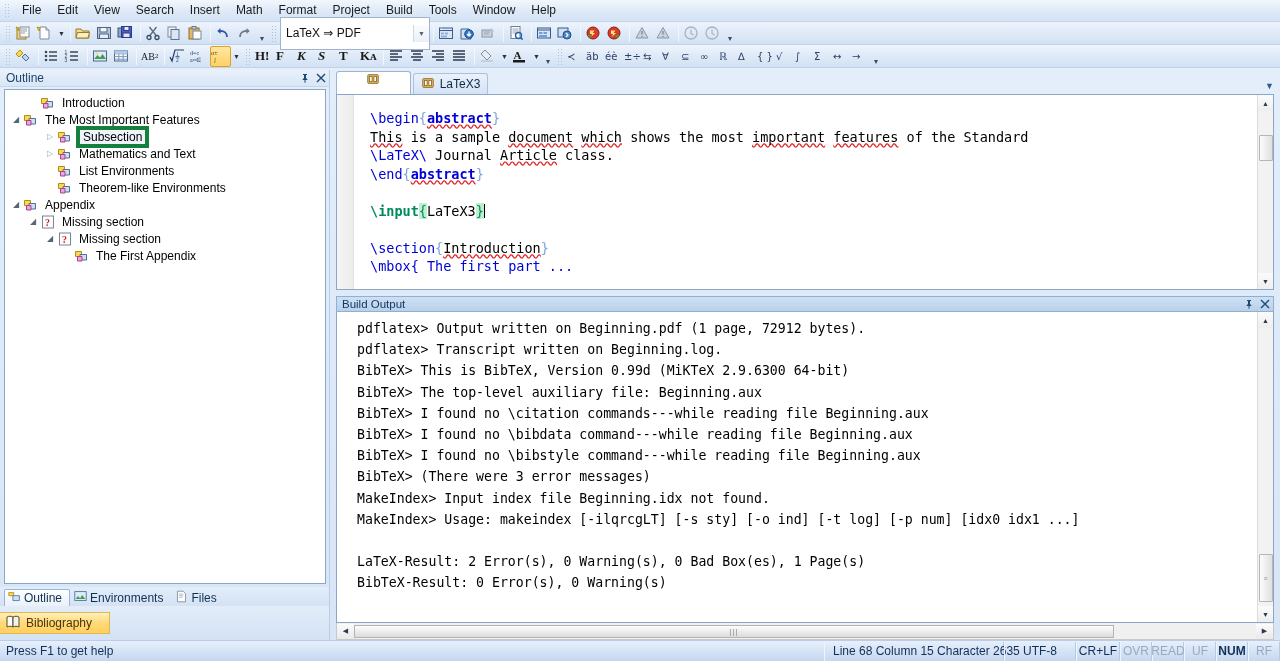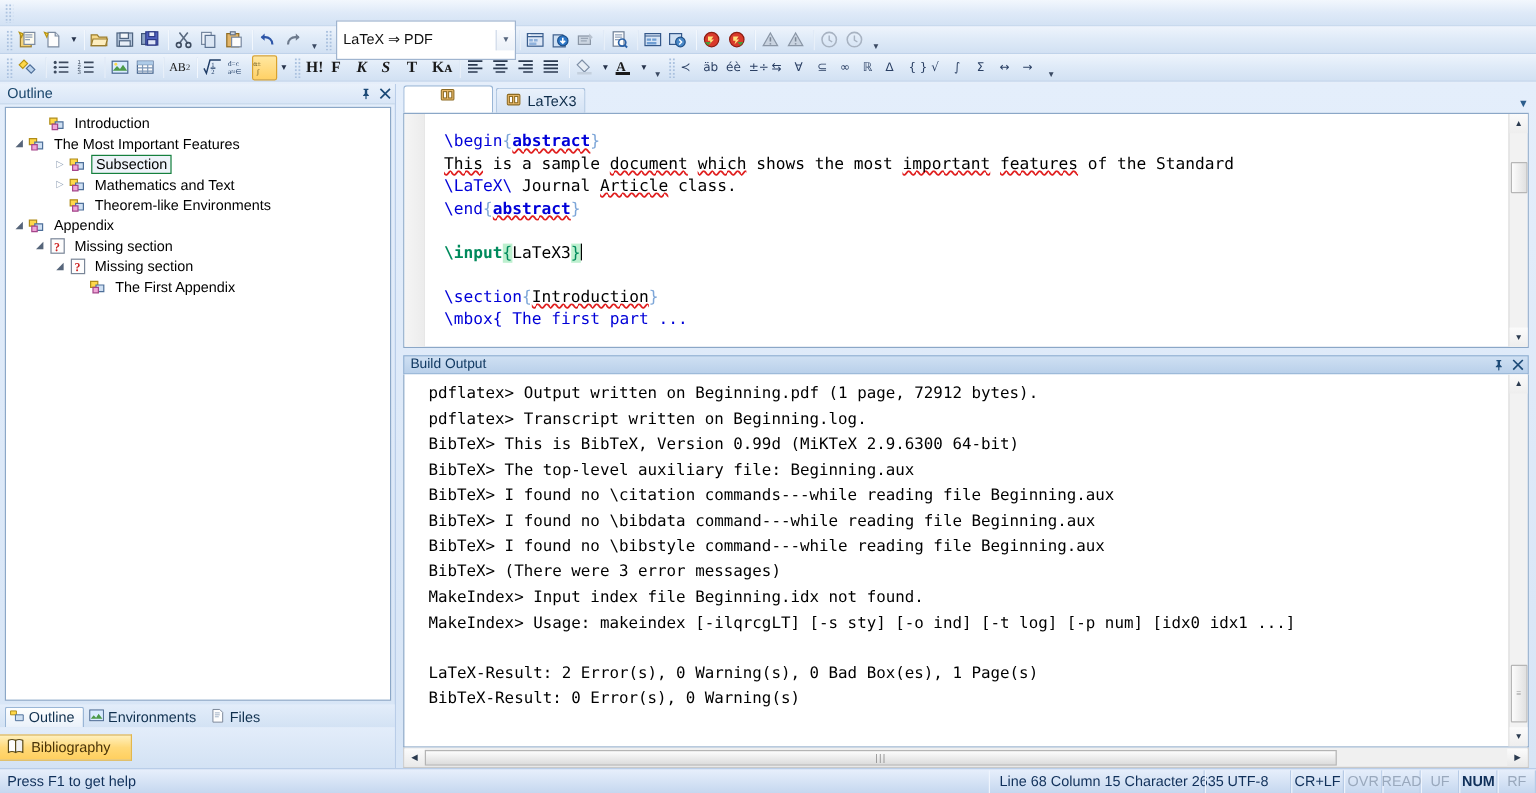--- a/index.html
+++ b/index.html
@@ -153,21 +153,21 @@
   }
   .tw {
     width: 14px; height: 16px; flex: none;
     display: flex; align-items: center; justify-content: center;
     font-size: 8px; color: #5b6b80;
   }
   .tree-icon { width: 16px; height: 16px; flex: none; margin-right: 4px; }
   .tree-label { padding: 0 2px; }
   .tree-row.sel .tree-label {
     background: #eef3f9;
-    border: 1px solid #15803d;
+    border: 4px solid #15803d;
     padding: 0 3px;
     margin: 0 -1px;
   }
 
   
   .left-tabs {
     height: 19px;
     display: flex; align-items: flex-end;
     padding-left: 4px;
     background: linear-gradient(to bottom,#e3edfa,#d3e2f4);
@@ -381,20 +381,34 @@
   }
   .sb-flag.on { color: #10305a; font-weight: bold; }
 </style>
 </head>
 <body>
 
 <div id="app">
 
   <div class="menubar">
     <div class="menu-grip"></div>
+    <div id="menu-items" style="display:flex;">
+        <div class="menu-item">File</div>
+        <div class="menu-item">Edit</div>
+        <div class="menu-item">View</div>
+        <div class="menu-item">Search</div>
+        <div class="menu-item">Insert</div>
+        <div class="menu-item">Math</div>
+        <div class="menu-item">Format</div>
+        <div class="menu-item">Project</div>
+        <div class="menu-item">Build</div>
+        <div class="menu-item">Tools</div>
+        <div class="menu-item">Window</div>
+        <div class="menu-item">Help</div>
+      </div>
   </div>
 
   <div class="toolbar-row">
     <div class="tb-grip"></div>
 
     <div class="tb-btn">
       <svg class="ic" viewBox="0 0 16 16">
           <rect x="2" y="4" width="9" height="10" fill="#f3d27a" stroke="#9b7d2e"></rect>
           <rect x="5" y="2" width="9" height="10" fill="#fdfbf0" stroke="#7c8ba0"></rect>
           <path d="M6 4h6M6 6h6M6 8h4" stroke="#8fa0b5" stroke-width="1"></path>
@@ -766,20 +780,29 @@
               </svg></span>
             <span class="tree-label">Mathematics and Text</span>
           </div>
           <div class="tree-row" style="padding-left: 38px;">
             <span class="tw"></span>
             <span class="tree-icon"><svg width="16" height="16" viewBox="0 0 16 16">
                 <path d="M1.5 3.5h6v5h-6z" fill="#ffd84a" stroke="#b08c18"></path>
                 <path d="M6 6.5h6.5v5.5H6z" fill="#cfe0f3" stroke="#4e6f99"></path>
                 <path d="M3.5 8.5h4.5v4.5H3.5z" fill="#f0a6d8" stroke="#a4458a"></path>
               </svg></span>
+            <span class="tree-label">List Environments</span>
+          </div>
+          <div class="tree-row" style="padding-left: 38px;">
+            <span class="tw"></span>
+            <span class="tree-icon"><svg width="16" height="16" viewBox="0 0 16 16">
+                <path d="M1.5 3.5h6v5h-6z" fill="#ffd84a" stroke="#b08c18"></path>
+                <path d="M6 6.5h6.5v5.5H6z" fill="#cfe0f3" stroke="#4e6f99"></path>
+                <path d="M3.5 8.5h4.5v4.5H3.5z" fill="#f0a6d8" stroke="#a4458a"></path>
+              </svg></span>
             <span class="tree-label">Theorem-like Environments</span>
           </div>
           <div class="tree-row" style="padding-left: 4px;">
             <span class="tw" style="color: rgb(86, 101, 122);">◢</span>
             <span class="tree-icon"><svg width="16" height="16" viewBox="0 0 16 16">
                 <path d="M1.5 3.5h6v5h-6z" fill="#ffd84a" stroke="#b08c18"></path>
                 <path d="M6 6.5h6.5v5.5H6z" fill="#cfe0f3" stroke="#4e6f99"></path>
                 <path d="M3.5 8.5h4.5v4.5H3.5z" fill="#f0a6d8" stroke="#a4458a"></path>
               </svg></span>
             <span class="tree-label">Appendix</span>

